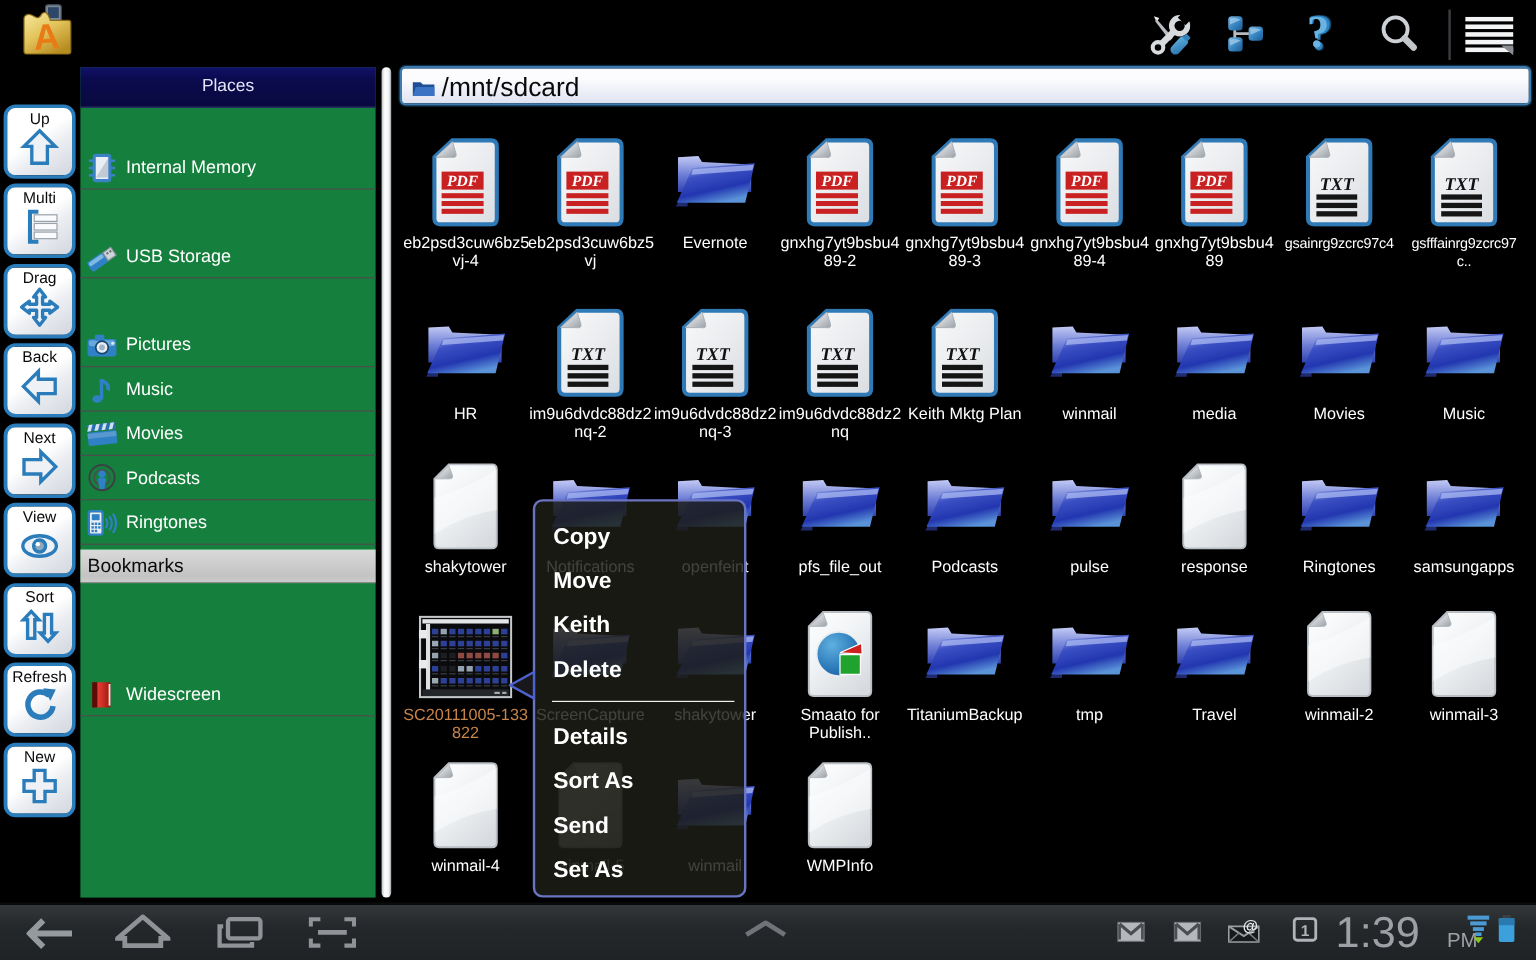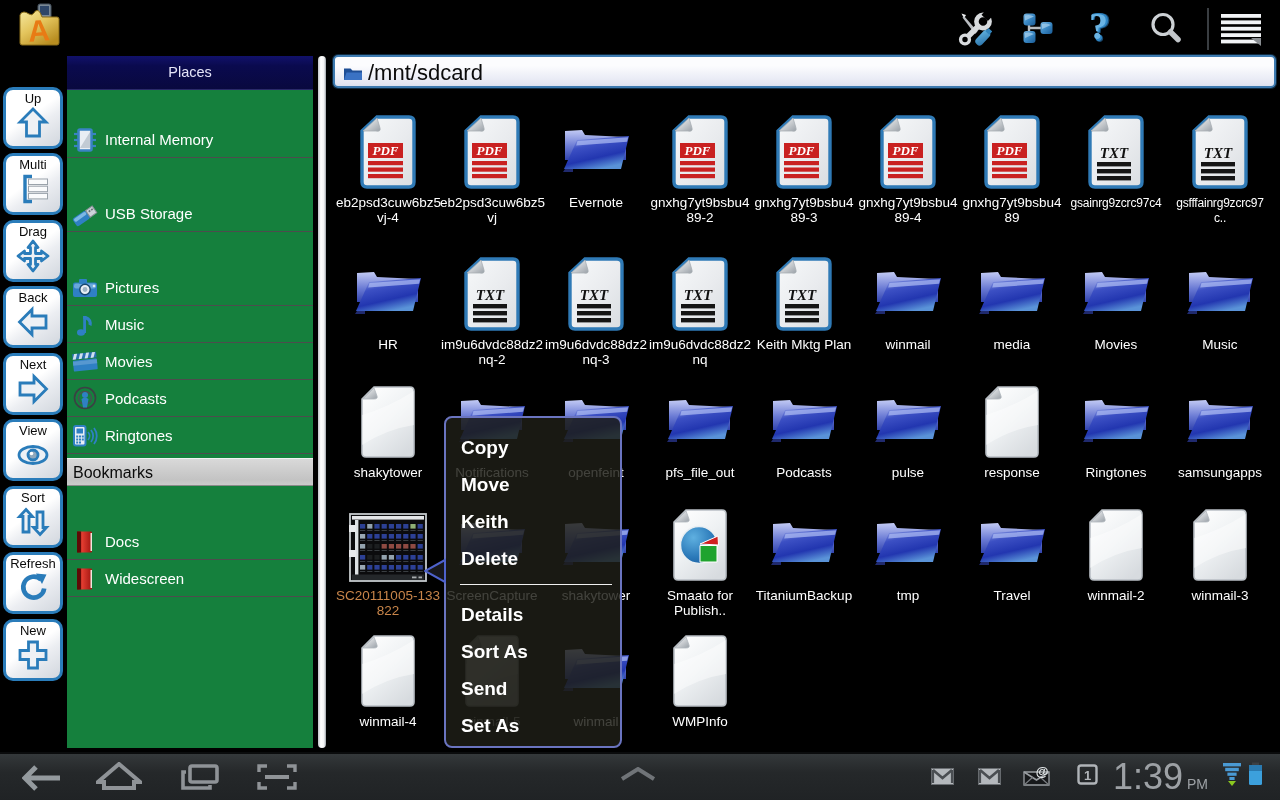--- a/index.html
+++ b/index.html
@@ -18,21 +18,21 @@
 .slab{text-align:center;font-size:13px;color:#0a0a0a;margin-top:1px;}
 .sicon{display:block;margin:0 auto;}
 .abar{position:absolute;left:333px;top:55px;width:943px;height:33px;background:linear-gradient(180deg,#fcfcfe 30%,#e4e7f3 90%,#dde1ef);border:2px solid #3d7ab0;border-radius:5px;box-shadow:0 0 0 1px #0e2a40;z-index:1;}
 .apath{position:absolute;left:33px;top:3px;font-size:22px;color:#0a0a0a;text-align:right;}
 .menu{position:absolute;left:444px;top:416px;width:178px;height:332px;background:rgba(30,30,23,0.84);border:2px solid #6a74c0;border-radius:8px;z-index:5;}
 .mitem{position:absolute;left:15px;font-size:19px;font-weight:bold;color:#fff;line-height:37px;height:37px;}
 .msep{position:absolute;left:14px;top:166px;width:152px;height:1px;background:#f0f0f0;}
 .botbar{position:absolute;left:0;top:752px;width:1280px;height:48px;background:linear-gradient(180deg,#34383a,#25282a 40%,#202325);border-top:2px solid #0a0b0c;z-index:3;}
 svg{position:relative;}
 .clock{position:absolute;left:1113px;top:756px;font-size:36px;color:#9da1a5;z-index:4;}
-.pm{font-size:14px;}
+.pm{font-size:17px;margin-left:18px;}
 .botbar ~ svg{z-index:4;}
 .bic{position:absolute;z-index:4;}
 </style></head><body>
 <div style="position:absolute;left:17px;top:1px;">
 <svg width="46" height="50" viewBox="0 0 46 50">
 <defs>
         <linearGradient id="gold" x1="0" y1="0" x2="0.7" y2="1">
 <stop offset="0" stop-color="#f6e9a0"></stop>
           <stop offset="0.5" stop-color="#e3c45c"></stop>
           <stop offset="1" stop-color="#b88d20"></stop>
@@ -1138,37 +1138,20 @@
 <g fill="none" stroke="#2f80c4">
             <path d="M17,9 a6,6 0 0 1 0,8" stroke-width="1.8"></path>
             <path d="M20,7 a9.5,9.5 0 0 1 0,12" stroke-width="1.8"></path>
             <path d="M23,5 a13,13 0 0 1 0,16" stroke-width="1.8"></path>
           </g>
         </svg>
       </span>
       <span class="ptx">Ringtones</span>
     </div>
 <div class="pbar" style="top:402px;">Bookmarks</div>
-<div class="prow" style="top:467px;">
-      <span class="pic">
-        <svg width="24" height="26" viewBox="0 0 24 26">
-<defs>
-            <linearGradient id="bk" x1="0" y1="0" x2="1" y2="0">
-              <stop offset="0" stop-color="#6e0d08"></stop>
-              <stop offset="0.35" stop-color="#e23c30"></stop>
-              <stop offset="1" stop-color="#a01410"></stop>
-            </linearGradient>
-          </defs>
-<rect x="4" y="2.5" width="15" height="21" rx="1" fill="url(#bk)"></rect>
-<rect x="4" y="2.5" width="4" height="21" fill="#5e0a06"></rect>
-<rect x="17.5" y="4" width="1.5" height="18" fill="#f0e8e0"></rect>
-        </svg>
-      </span>
-      <span class="ptx">Docs</span>
-    </div>
 <div class="prow" style="top:504px;">
       <span class="pic">
         <svg width="24" height="26" viewBox="0 0 24 26">
 <defs>
             <linearGradient id="bk" x1="0" y1="0" x2="1" y2="0">
               <stop offset="0" stop-color="#6e0d08"></stop>
               <stop offset="0.35" stop-color="#e23c30"></stop>
               <stop offset="1" stop-color="#a01410"></stop>
             </linearGradient>
           </defs>

